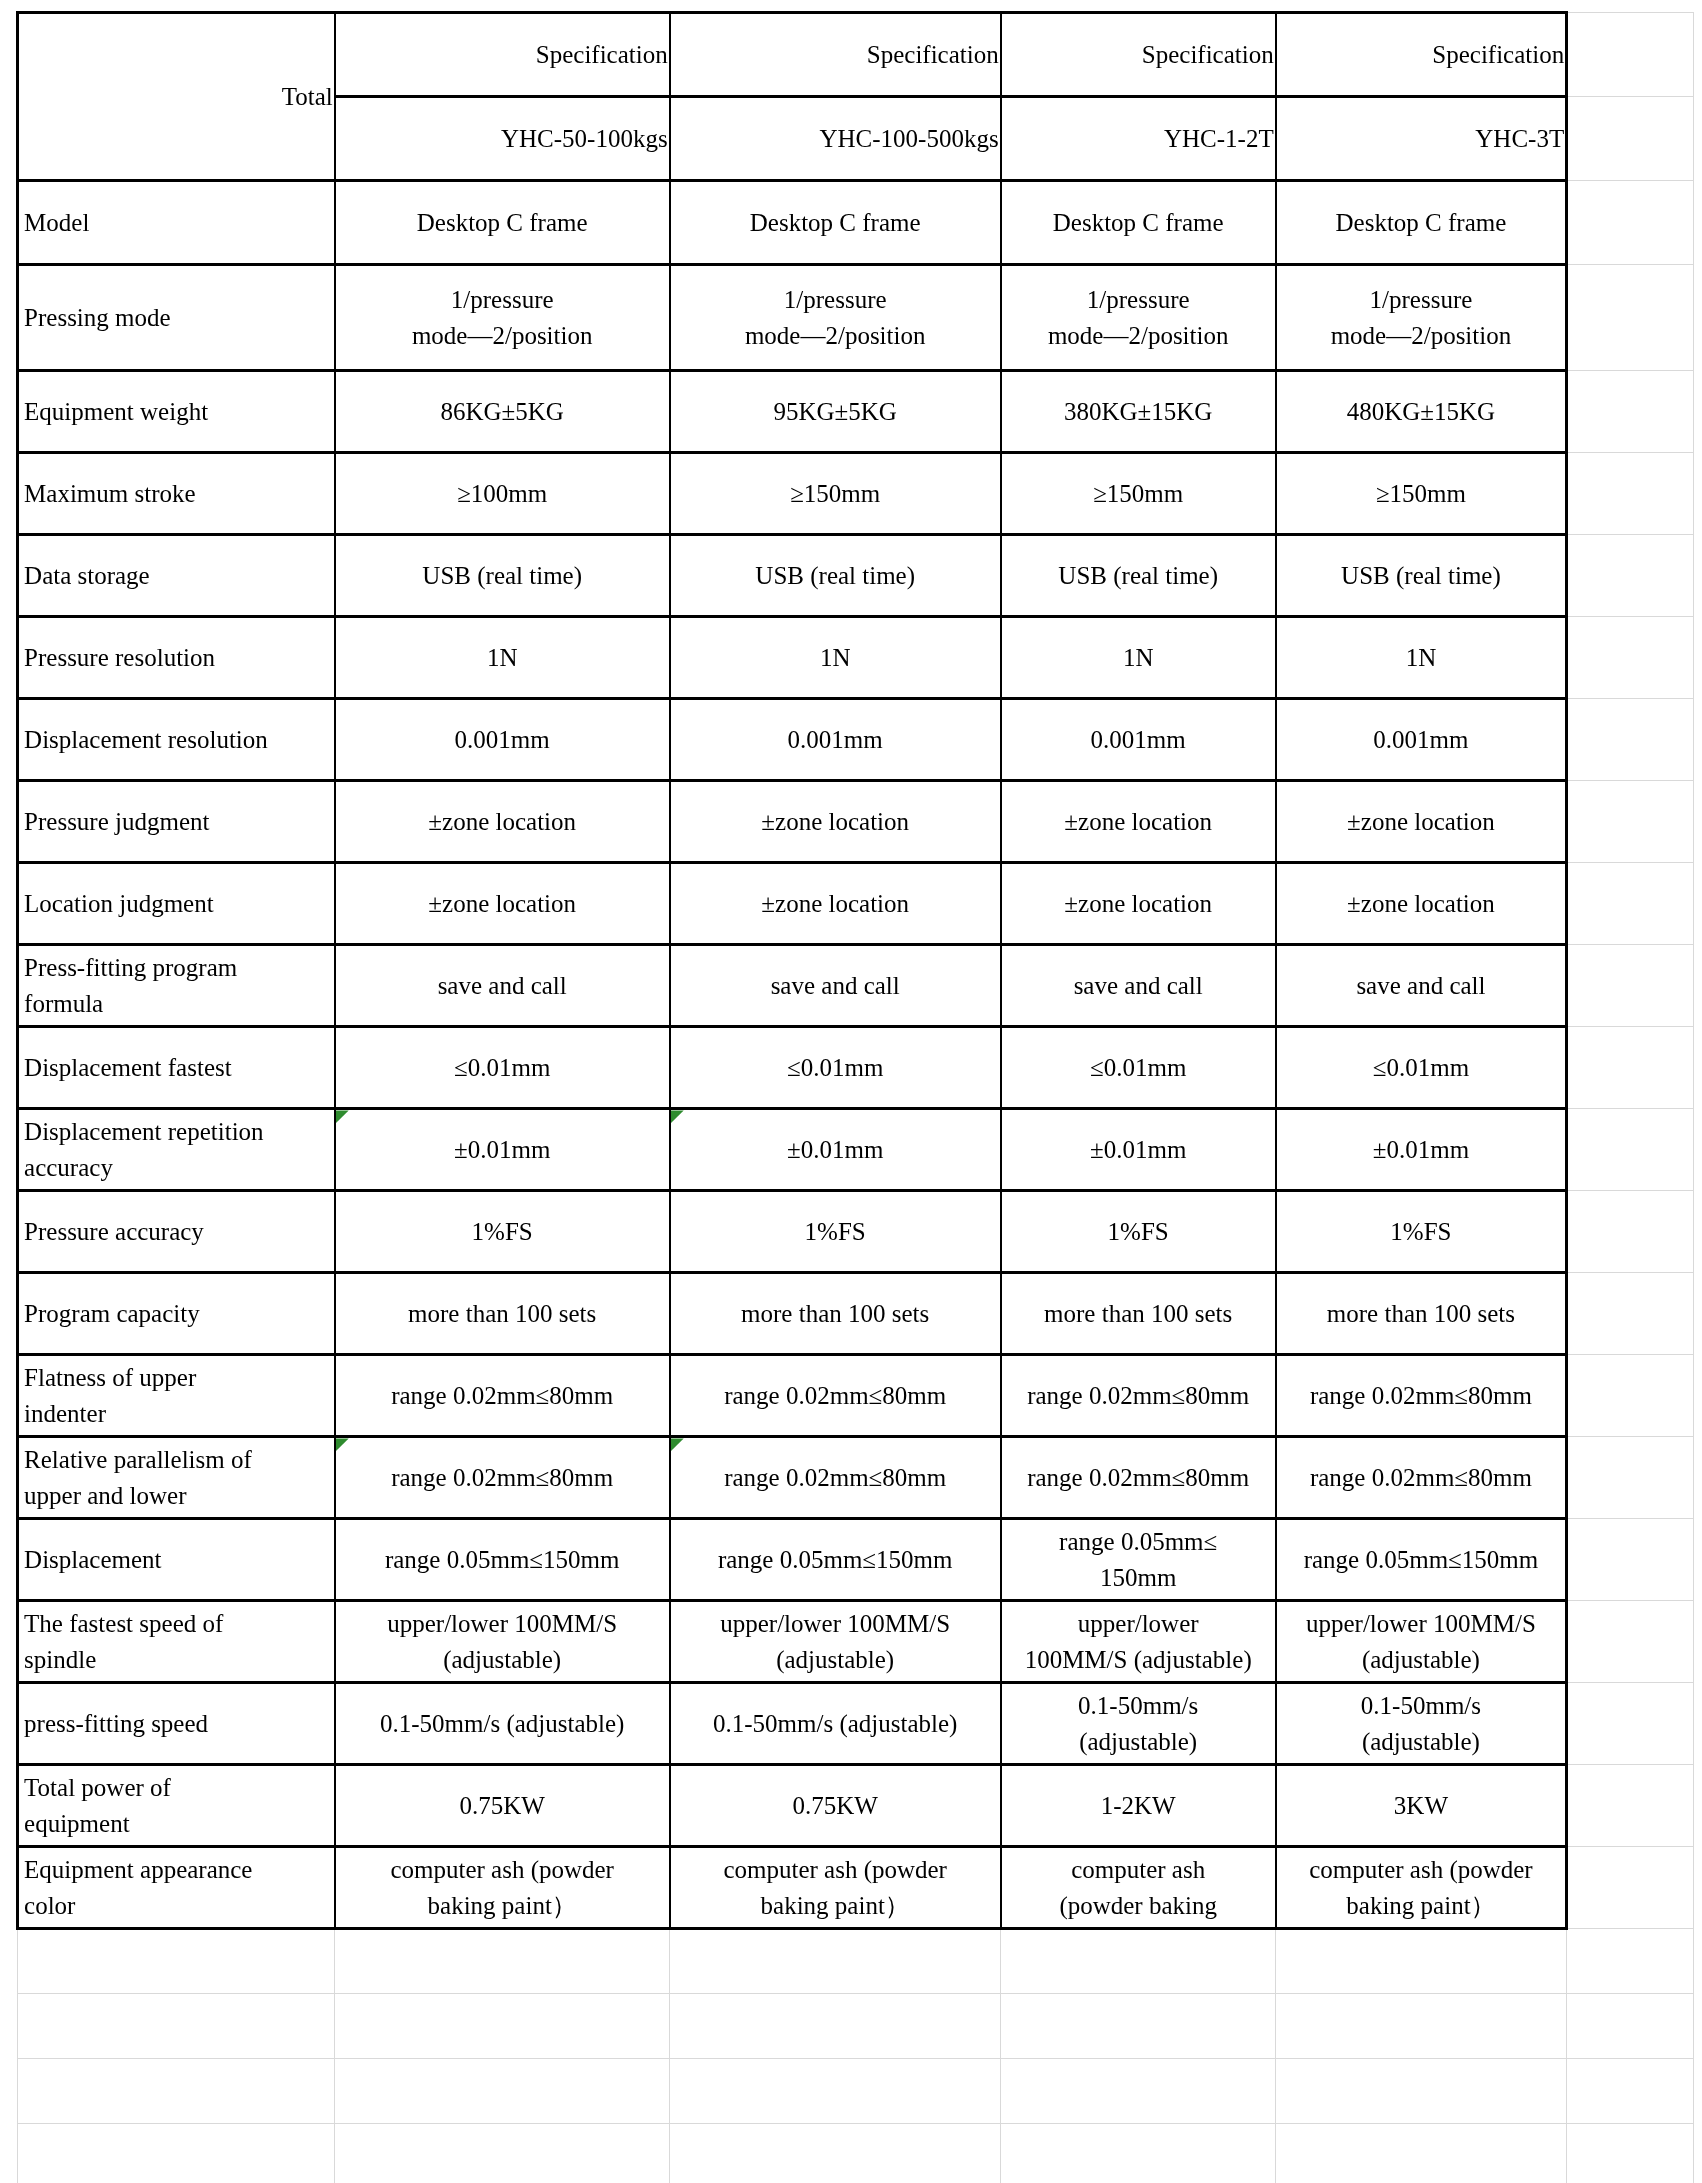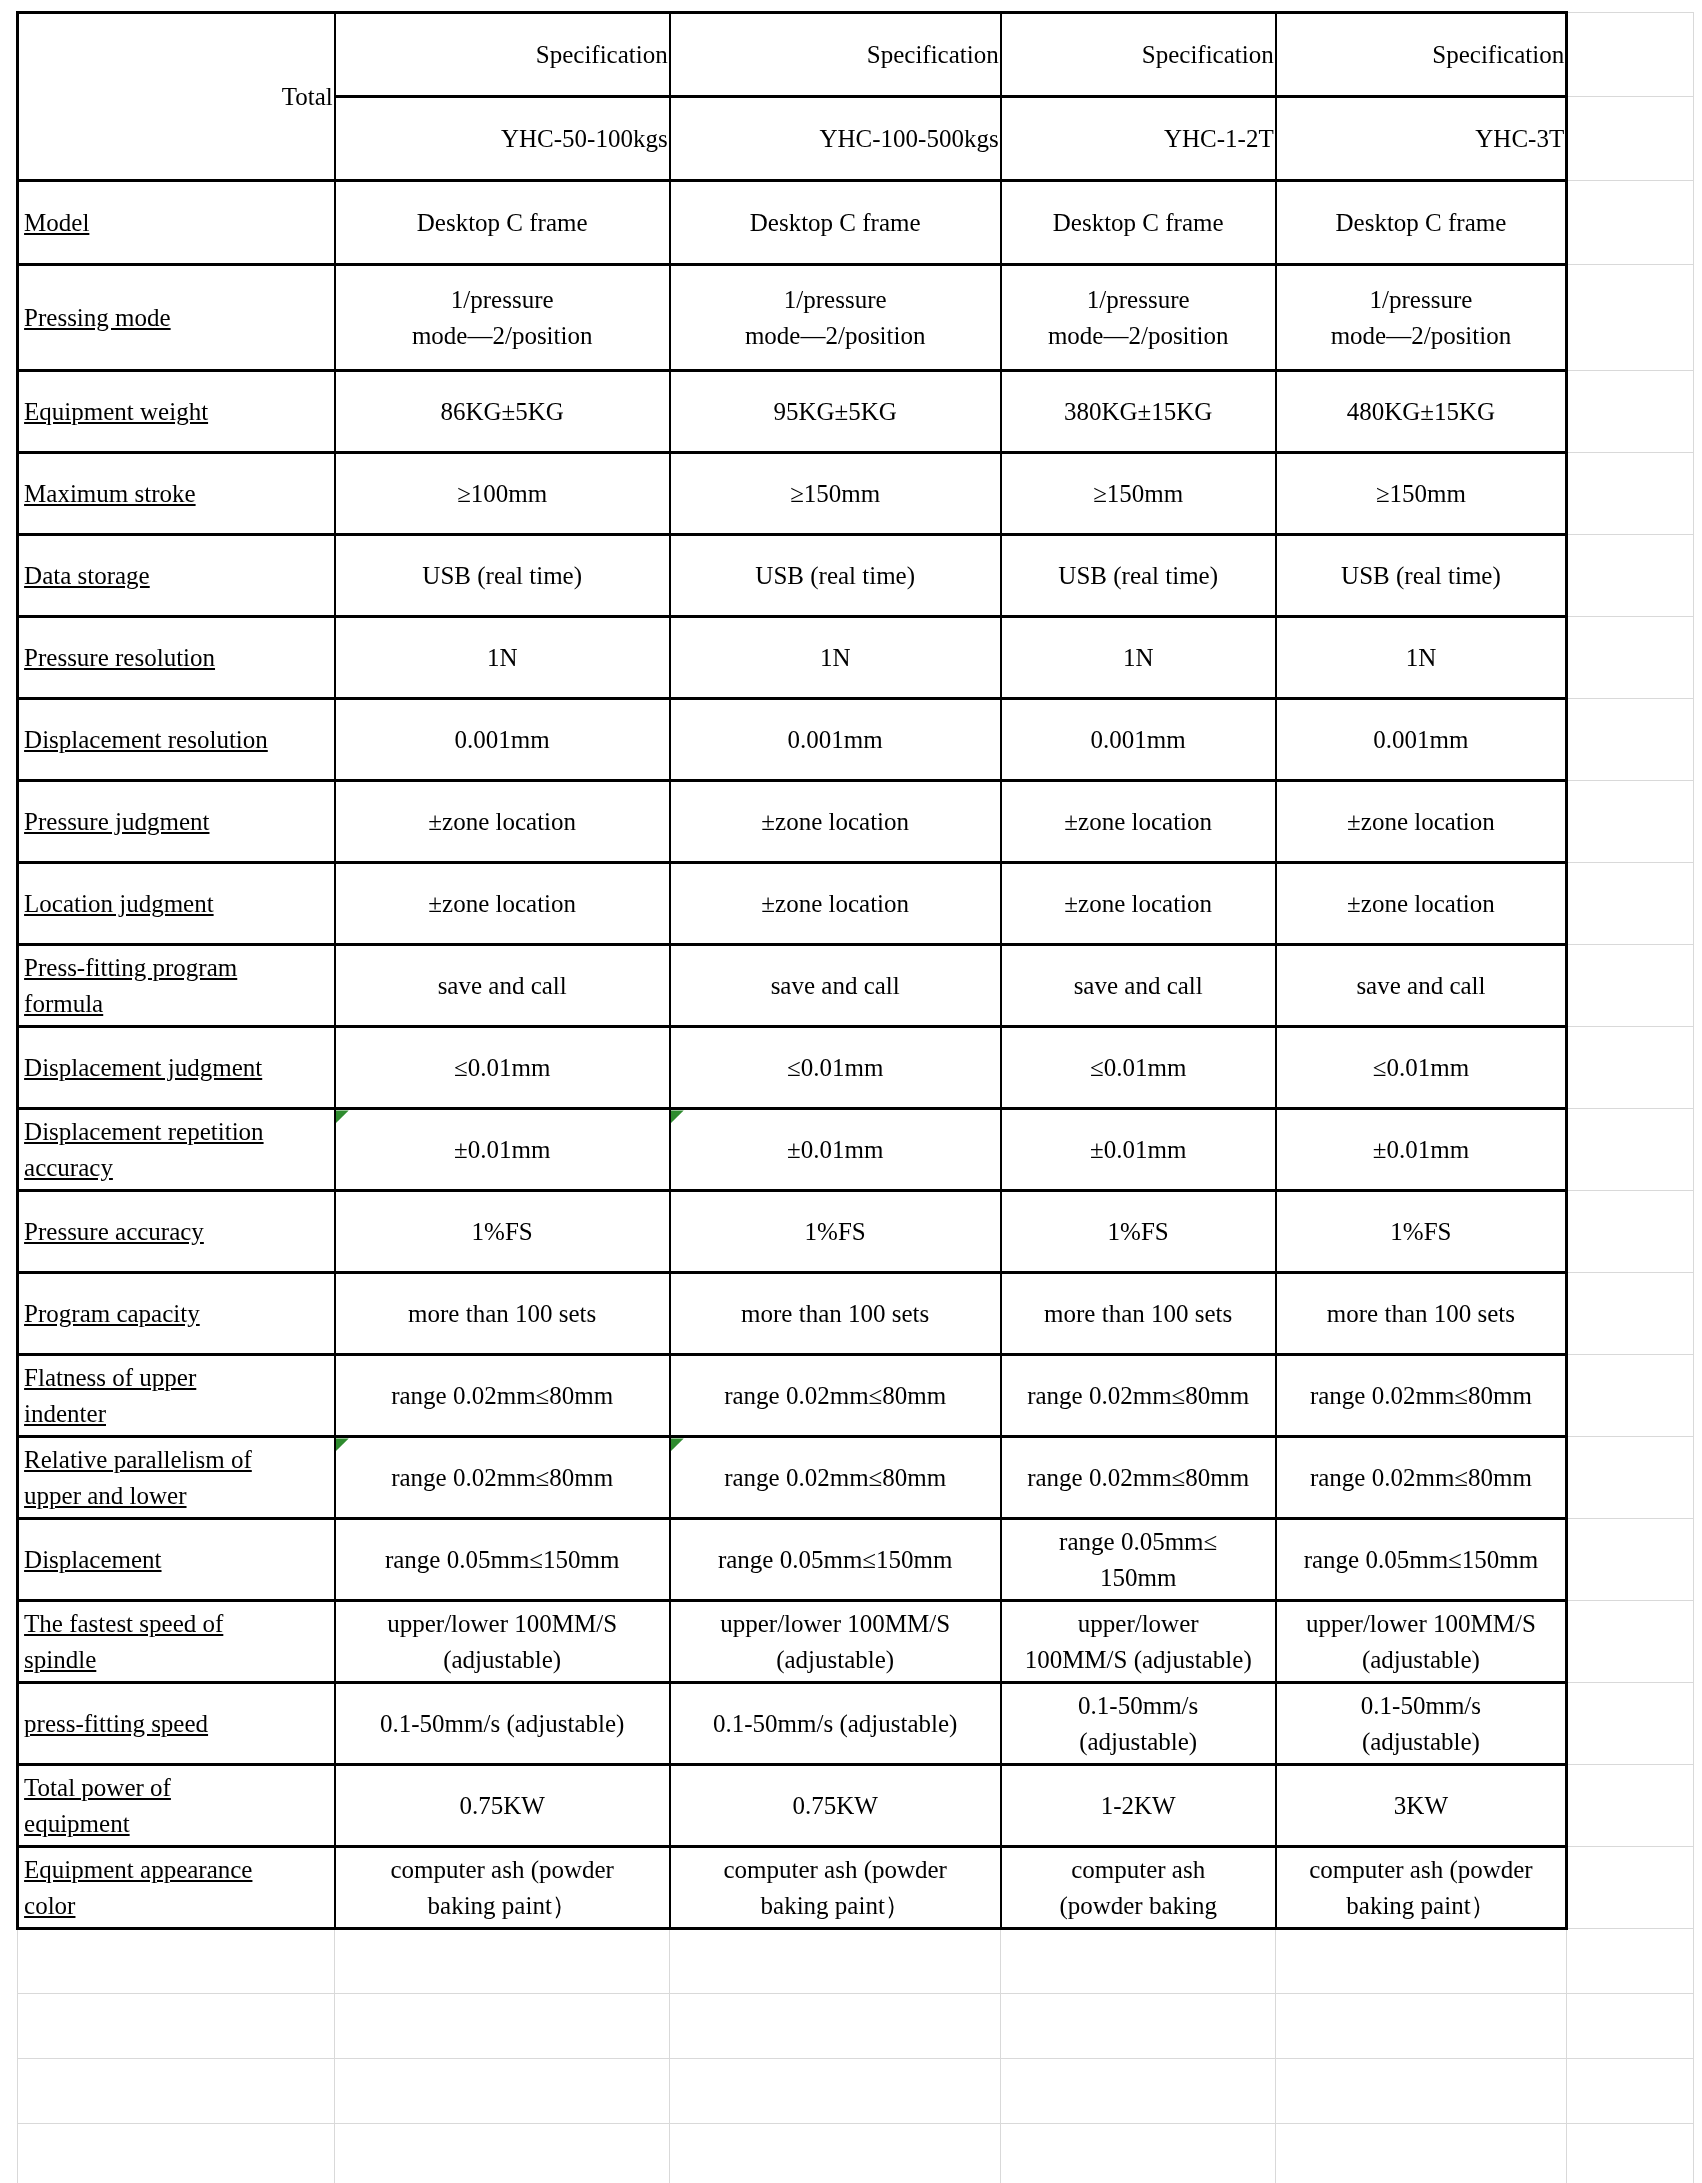--- a/index.html
+++ b/index.html
@@ -26,21 +26,21 @@
     border: 2.4px solid var(--border-color, #000);
     border-top-width: 3.2px;
     border-bottom-width: 3.2px;
     font-size: 25px;
     line-height: 1.42;
     white-space: pre-line;
   }
   td.cola { border-left-width: 3.2px; }
   td.cole { border-right-width: 3.2px; }
   td.hdr  { text-align: right; }
-  td.label { text-align: left; padding: 1.6px 4.9px; text-decoration: underline; }
+  td.label { text-align: left; padding: 1.6px 4.9px; }
   td.val   { text-align: center; padding: 1.6px 8.1px; position: relative; }
   
   td.g { border: 1.6px solid var(--grid-color, #d9d9d9); }
   tr.lastrow td.g { border-bottom: none; }
   
   .tri {
     position: absolute;
     top: 0; left: 0;
     width: 13px; height: 13px;
     background: var(--error-color, #2e8b2e);
@@ -156,21 +156,21 @@
         <tr style="height: 82px;">
           <td class="b label cola">Press-fitting program
 formula</td>
           <td class="b val">save and call</td>
           <td class="b val">save and call</td>
           <td class="b val">save and call</td>
           <td class="b val cole">save and call</td>
           <td class="g"></td>
         </tr>
         <tr style="height: 82px;">
-          <td class="b label cola">Displacement judgment</td>
+          <td class="b label cola">Displacement fastest</td>
           <td class="b val">≤0.01mm</td>
           <td class="b val">≤0.01mm</td>
           <td class="b val">≤0.01mm</td>
           <td class="b val cole">≤0.01mm</td>
           <td class="g"></td>
         </tr>
         <tr style="height: 82px;">
           <td class="b label cola">Displacement repetition
 accuracy</td>
           <td class="b val">±0.01mm<span class="tri"></span></td>

